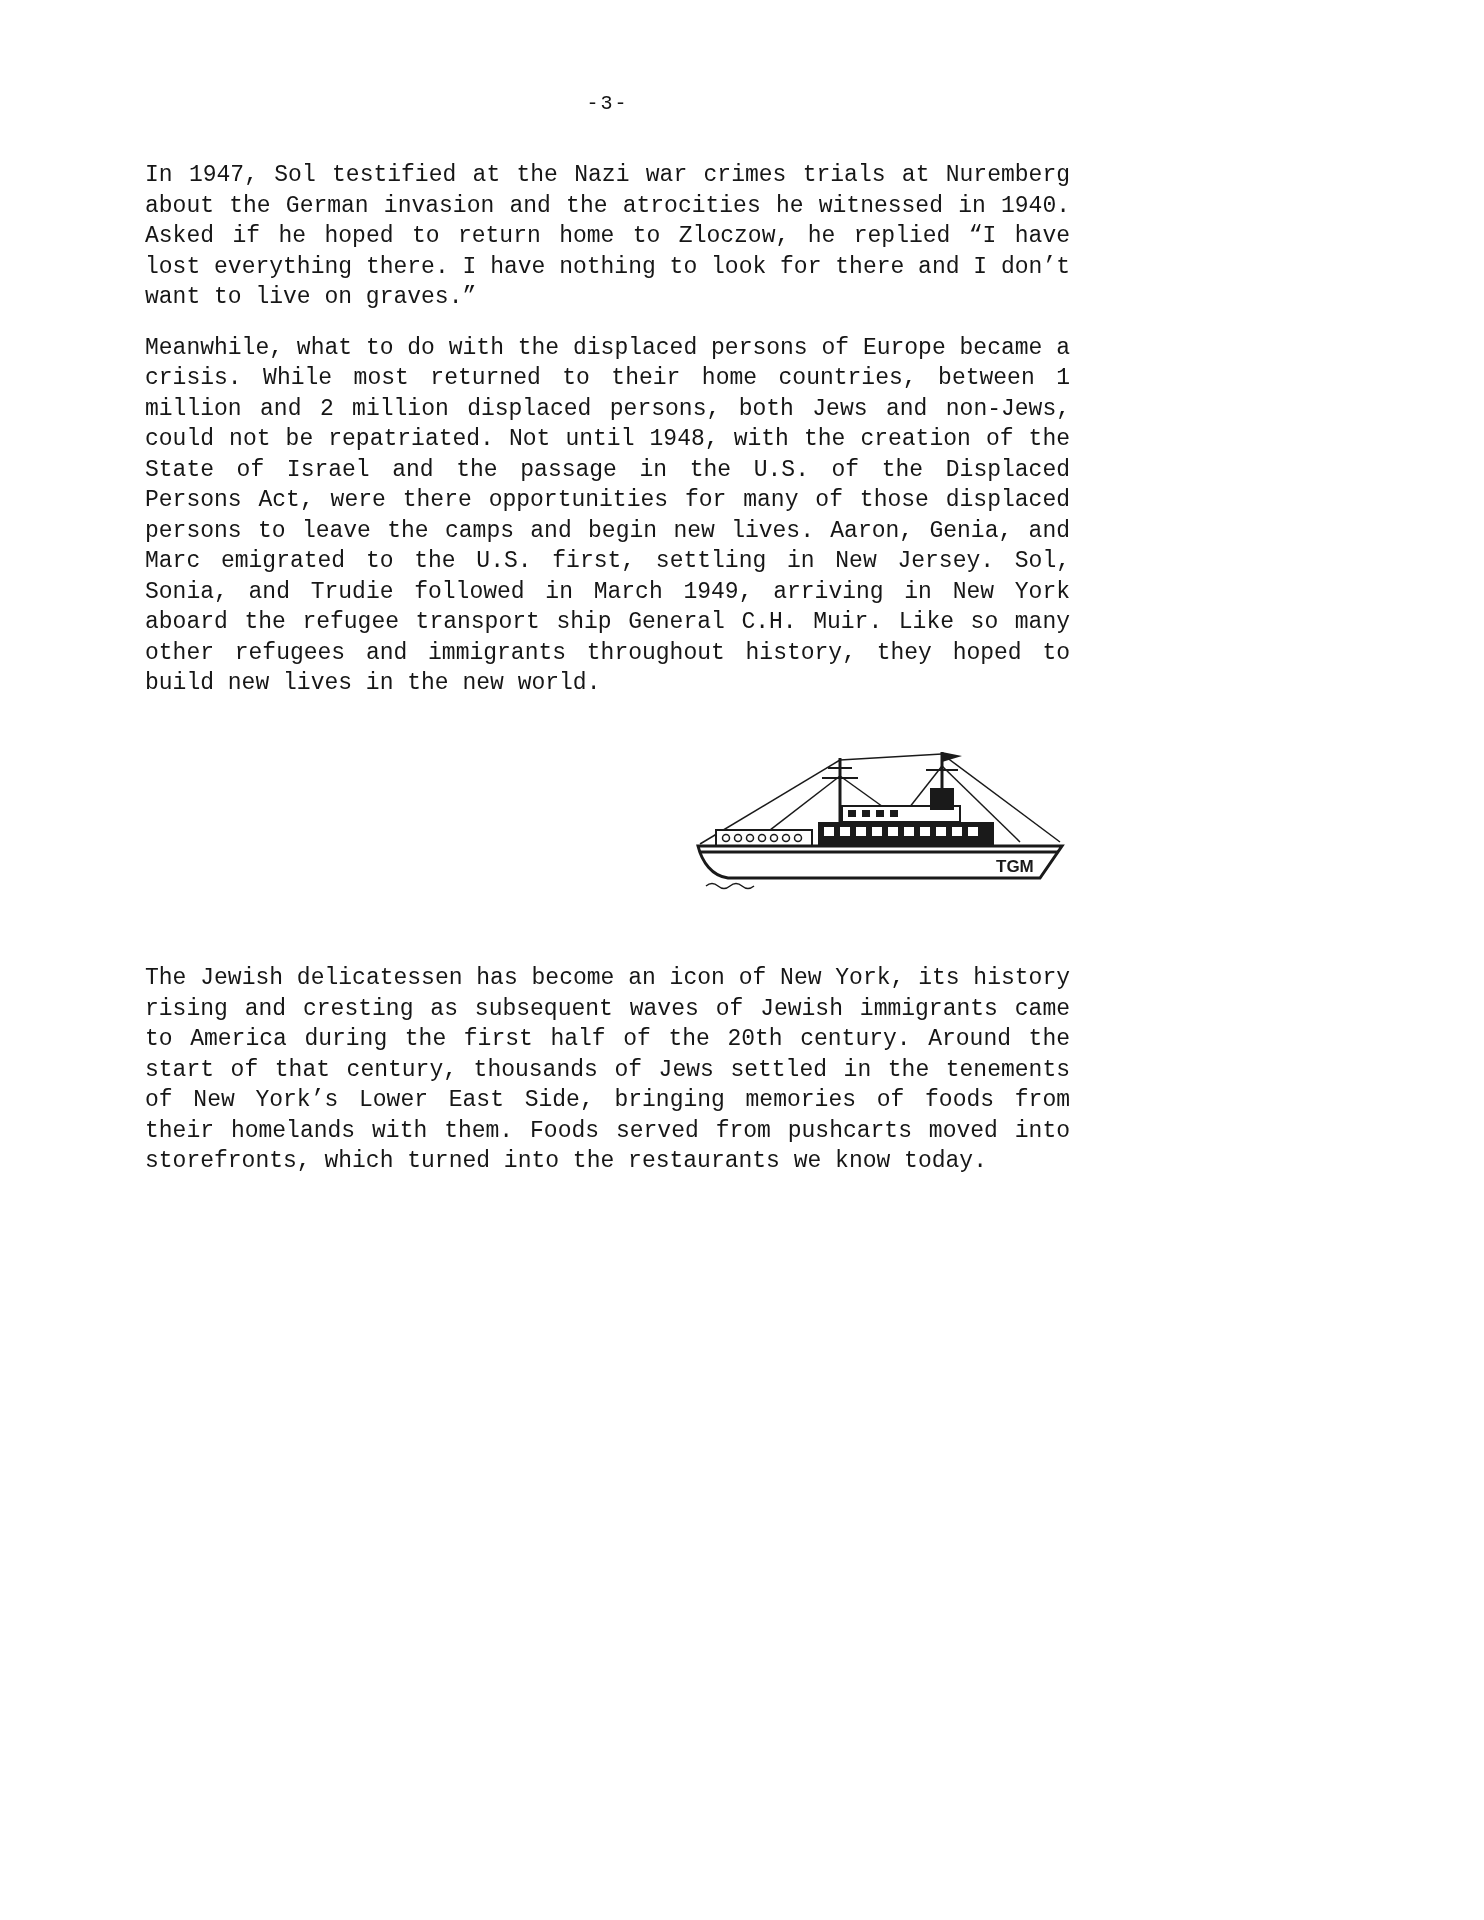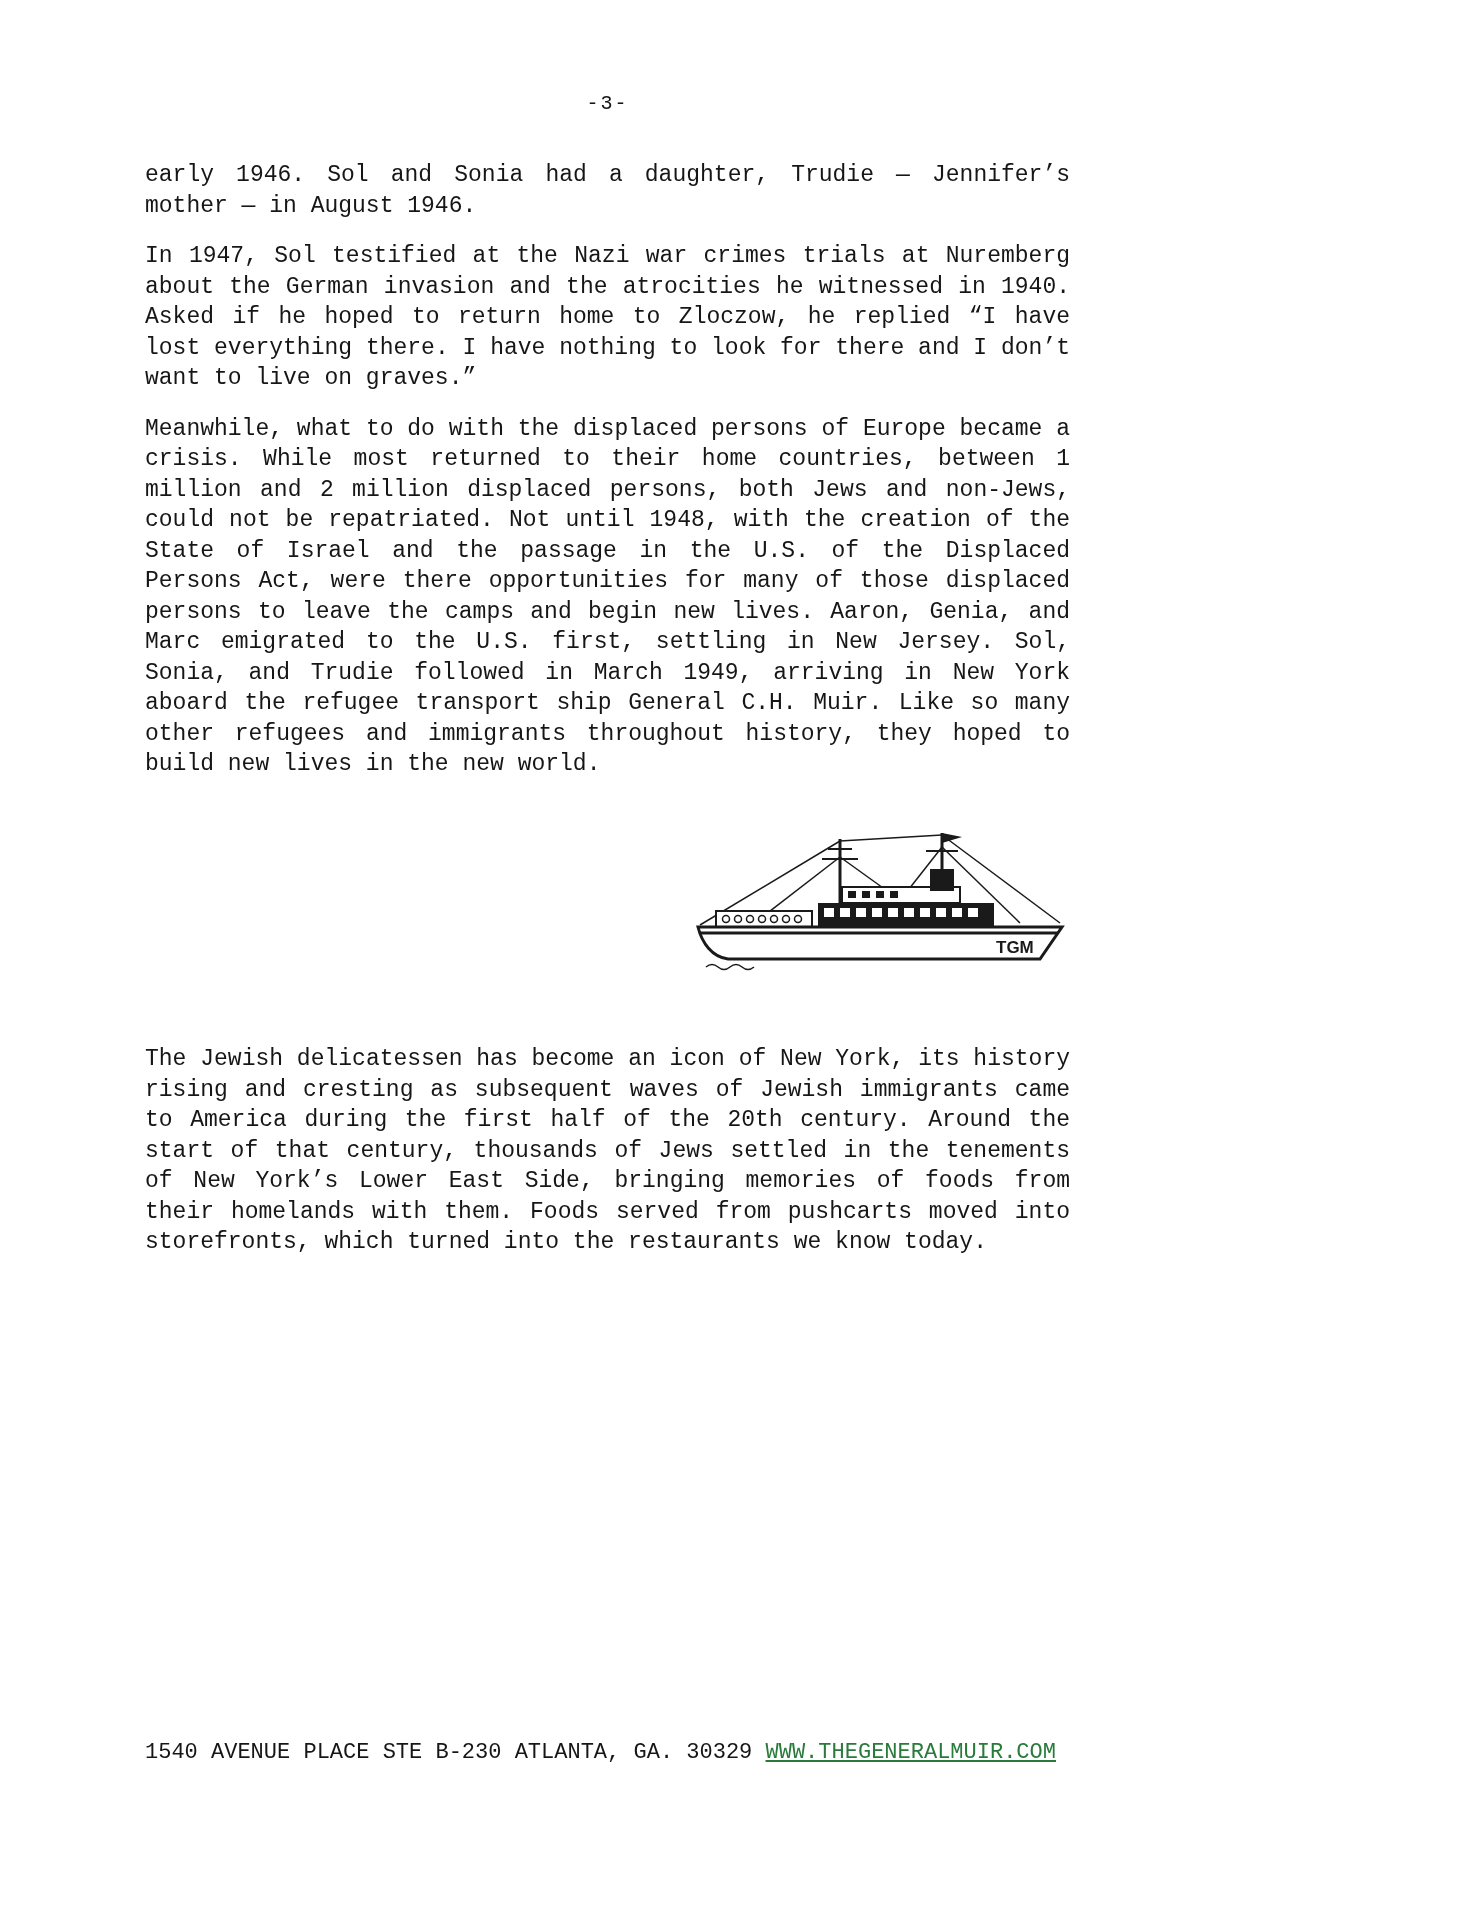--- a/index.html
+++ b/index.html
@@ -55,21 +55,20 @@
   }
 </style>
 </head>
 <body>
 
 <div class="page">
 
   <div class="page-number">-3-</div>
 
   <div class="content">
-    <p>early 1946. Sol and Sonia had a daughter, Trudie — Jennifer’s mother — in August 1946.</p>
     <p>In 1947, Sol testified at the Nazi war crimes trials at Nuremberg about the German invasion and the atrocities he witnessed in 1940. Asked if he hoped to return home to Zloczow, he replied “I have lost everything there. I have nothing to look for there and I don’t want to live on graves.”</p>
     <p>Meanwhile, what to do with the displaced persons of Europe became a crisis. While most returned to their home countries, between 1 million and 2 million displaced persons, both Jews and non-Jews, could not be repatriated. Not until 1948, with the creation of the State of Israel and the passage in the U.S. of the Displaced Persons Act, were there opportunities for many of those displaced persons to leave the camps and begin new lives. Aaron, Genia, and Marc emigrated to the U.S. first, settling in New Jersey. Sol, Sonia, and Trudie followed in March 1949, arriving in New York aboard the refugee transport ship General C.H. Muir. Like so many other refugees and immigrants throughout history, they hoped to build new lives in the new world.</p>
 
     <div class="ship-wrap">
       <svg width="380" height="150" viewBox="0 0 380 150" xmlns="http://www.w3.org/2000/svg">
 
         <g stroke="#1a1a1a" stroke-width="1.5" fill="none">
           <line x1="150" y1="16" x2="10" y2="100"></line>
           <line x1="150" y1="16" x2="252" y2="10"></line>
           <line x1="252" y1="10" x2="370" y2="98"></line>
@@ -125,17 +124,14 @@
         <line x1="10" y1="108" x2="368" y2="108" stroke="#1a1a1a" stroke-width="3"></line>
         <text x="306" y="128" font-size="17" font-weight="bold" font-family="Liberation Sans, sans-serif" fill="#1a1a1a">TGM</text>
 
         <path d="M 16 142 q 6 -5 12 0 t 12 0 t 12 0 t 12 0" fill="none" stroke="#1a1a1a" stroke-width="1.5"></path>
       </svg>
     </div>
 
     <p>The Jewish delicatessen has become an icon of New York, its history rising and cresting as subsequent waves of Jewish immigrants came to America during the first half of the 20th century. Around the start of that century, thousands of Jews settled in the tenements of New York’s Lower East Side, bringing memories of foods from their homelands with them. Foods served from pushcarts moved into storefronts, which turned into the restaurants we know today.</p>
   </div>
 
-  <div class="footer">
-    <span>1540 AVENUE PLACE STE B-230 ATLANTA, GA. 30329 </span><a>WWW.THEGENERALMUIR.COM</a>
-  </div>
 
 </div>
 
 </body></html>

